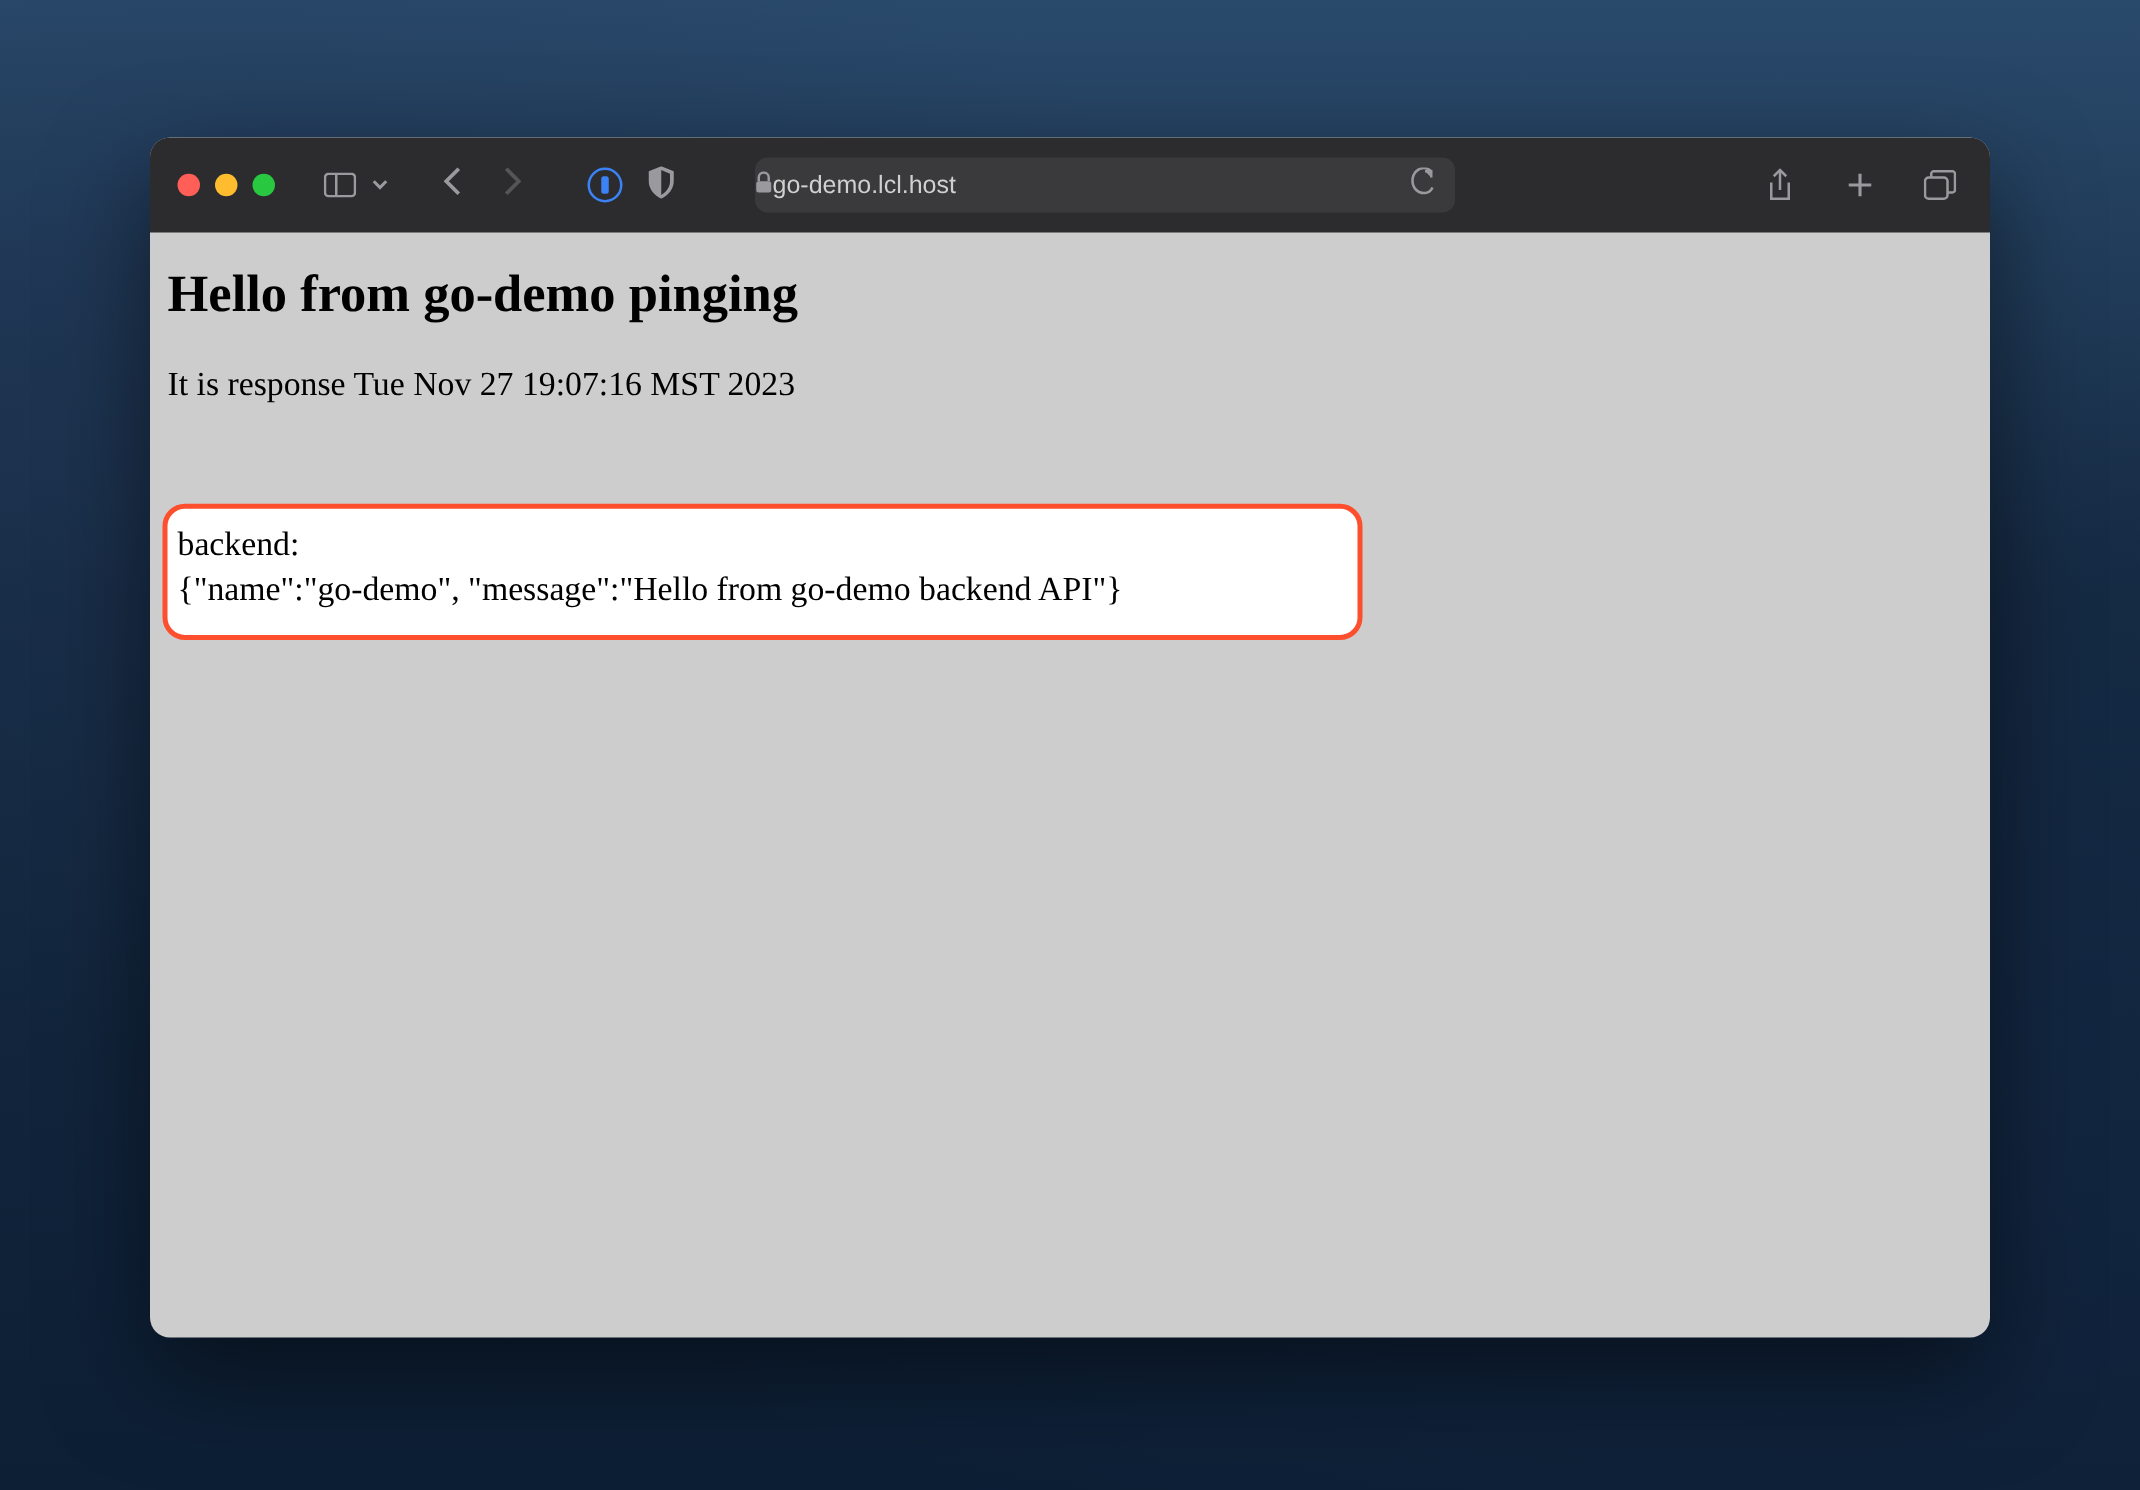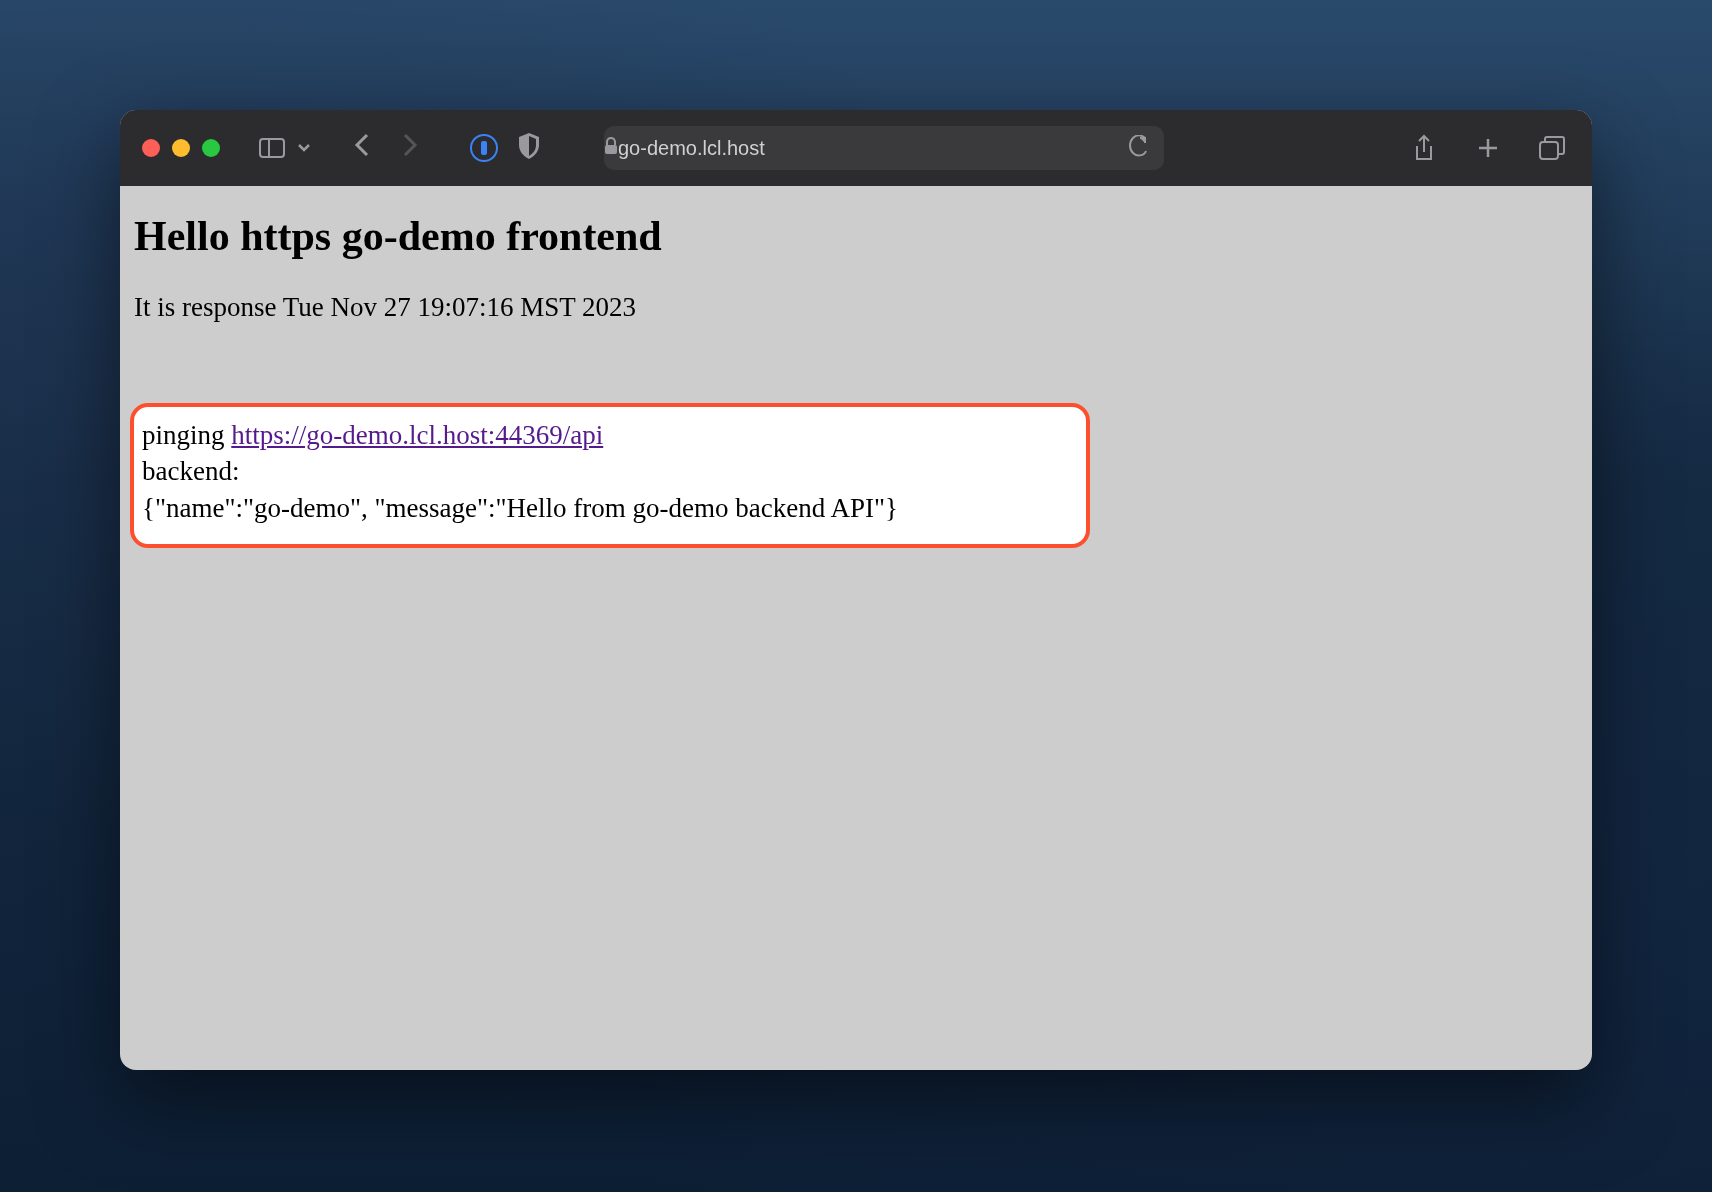--- a/index.html
+++ b/index.html
@@ -289,31 +289,28 @@
           <rect x="1" y="6" width="18" height="17" rx="3"></rect>
           <path d="M6 6 L6 3 C6 2 7 1 8 1 L23 1 C24 1 25 2 25 3 L25 16 C25 17 24 18 23 18 L19 18"></path>
         </svg>
       </div>
     </div>
 
   </div>
 
   <div class="page-content">
 
-    <h1 class="page-title">Hello https go-demo frontend</h1>
+    <h1 class="page-title">Hello from go-demo pinging</h1>
 
     <p class="timestamp-line">
       <span>It is response </span><span>Tue Nov 27 19:07:16 MST 2023</span>
     </p>
 
     <div class="highlight-box">
       <div class="backend-body">
-        <div>
-          <span>pinging </span><a class="api-link" href="#">https://go-demo.lcl.host:44369/api</a>
-        </div>
         <div>backend:</div>
         <div>{"name":"go-demo", "message":"Hello from go-demo backend API"}</div>
       </div>
     </div>
 
   </div>
 
 </div>
 
 </body></html>

